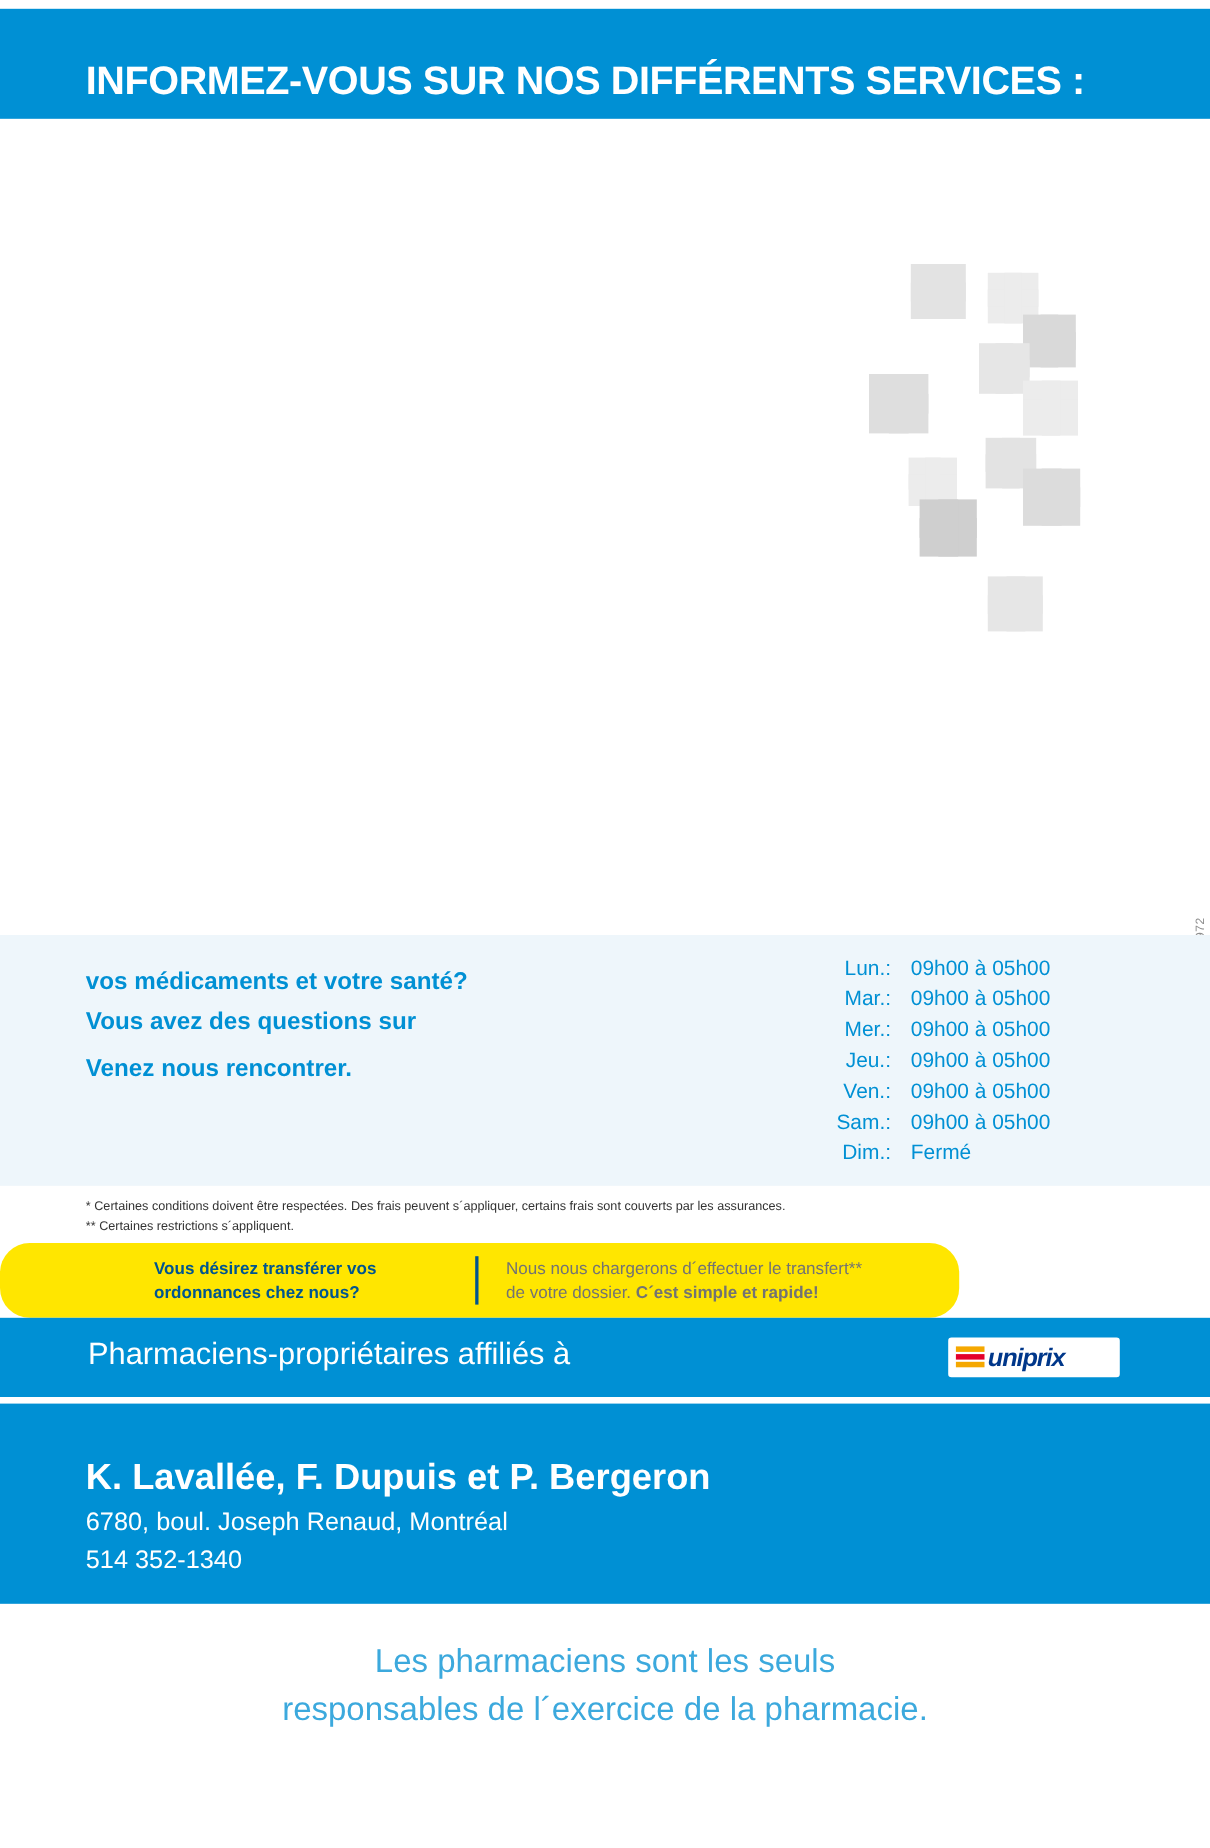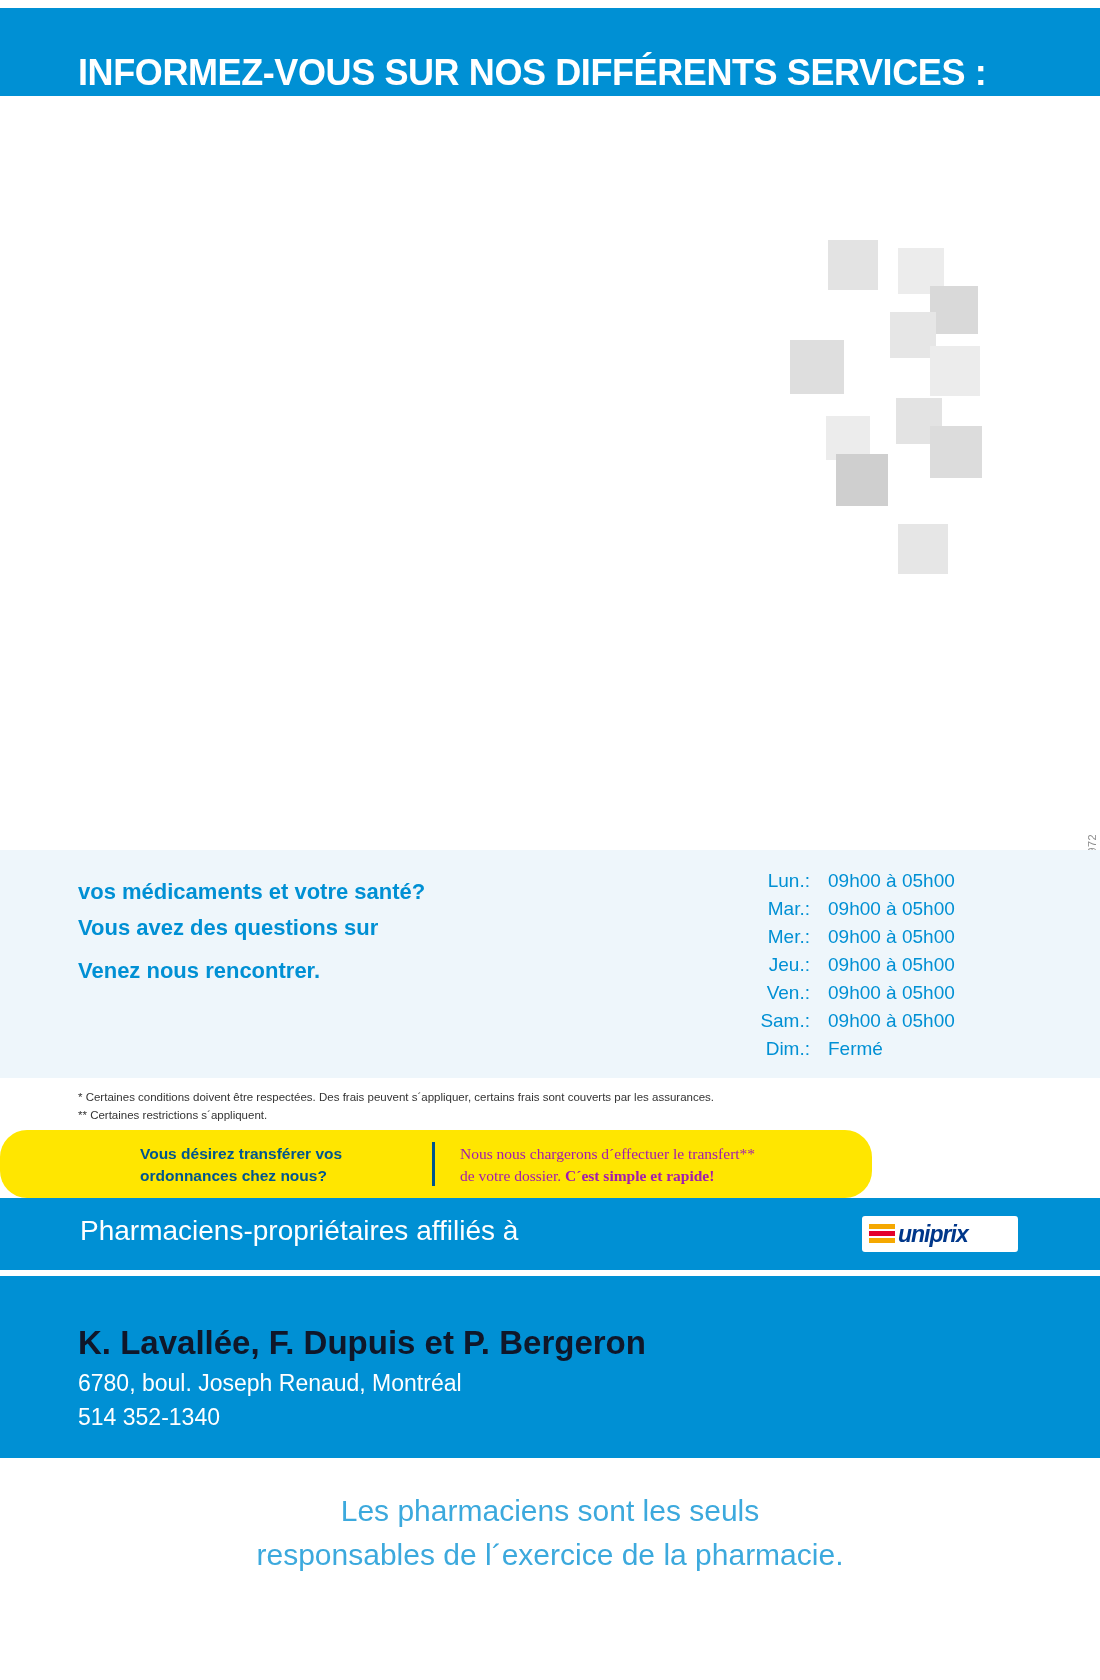--- a/index.html
+++ b/index.html
@@ -23,21 +23,21 @@
     height: 1680px;
     background: #ffffff;
   }
 
   
   .header-band {
     position: absolute;
     left: 0;
     top: 8px;
     width: 1100px;
-    height: 88px;
+    height: 100px;
     background: #0090d4;
   }
   .header-title {
     position: absolute;
     left: 78px;
     top: 44px;
     font-size: 36px;
     font-weight: bold;
     color: #ffffff;
     letter-spacing: -0.4px;
@@ -182,22 +182,22 @@
     width: 3px;
     height: 44px;
     background: #00558f;
   }
   .yellow-right {
     position: absolute;
     left: 460px;
     top: 13px;
     font-size: 15.5px;
     line-height: 22px;
-    color: #a21caf;
-    font-family: Liberation Serif, serif;
+    color: #737373;
+    font-family: Liberation Sans, sans-serif;
   }
   .yellow-right b {
     font-weight: bold;
   }
 
   
   .affil-band {
     position: absolute;
     left: 0;
     top: 1198px;
@@ -268,21 +268,21 @@
     width: 1100px;
     height: 182px;
     background: #0090d4;
   }
   .pharmacy-name {
     position: absolute;
     left: 78px;
     top: 48px;
     font-size: 33px;
     font-weight: bold;
-    color: #0f172a;
+    color: #ffffff;
     font-family: "Liberation Sans", sans-serif;
     white-space: nowrap;
   }
   .pharmacy-address {
     position: absolute;
     left: 78px;
     top: 94px;
     font-size: 23px;
     color: #ffffff;
     font-family: "Liberation Sans", sans-serif;

